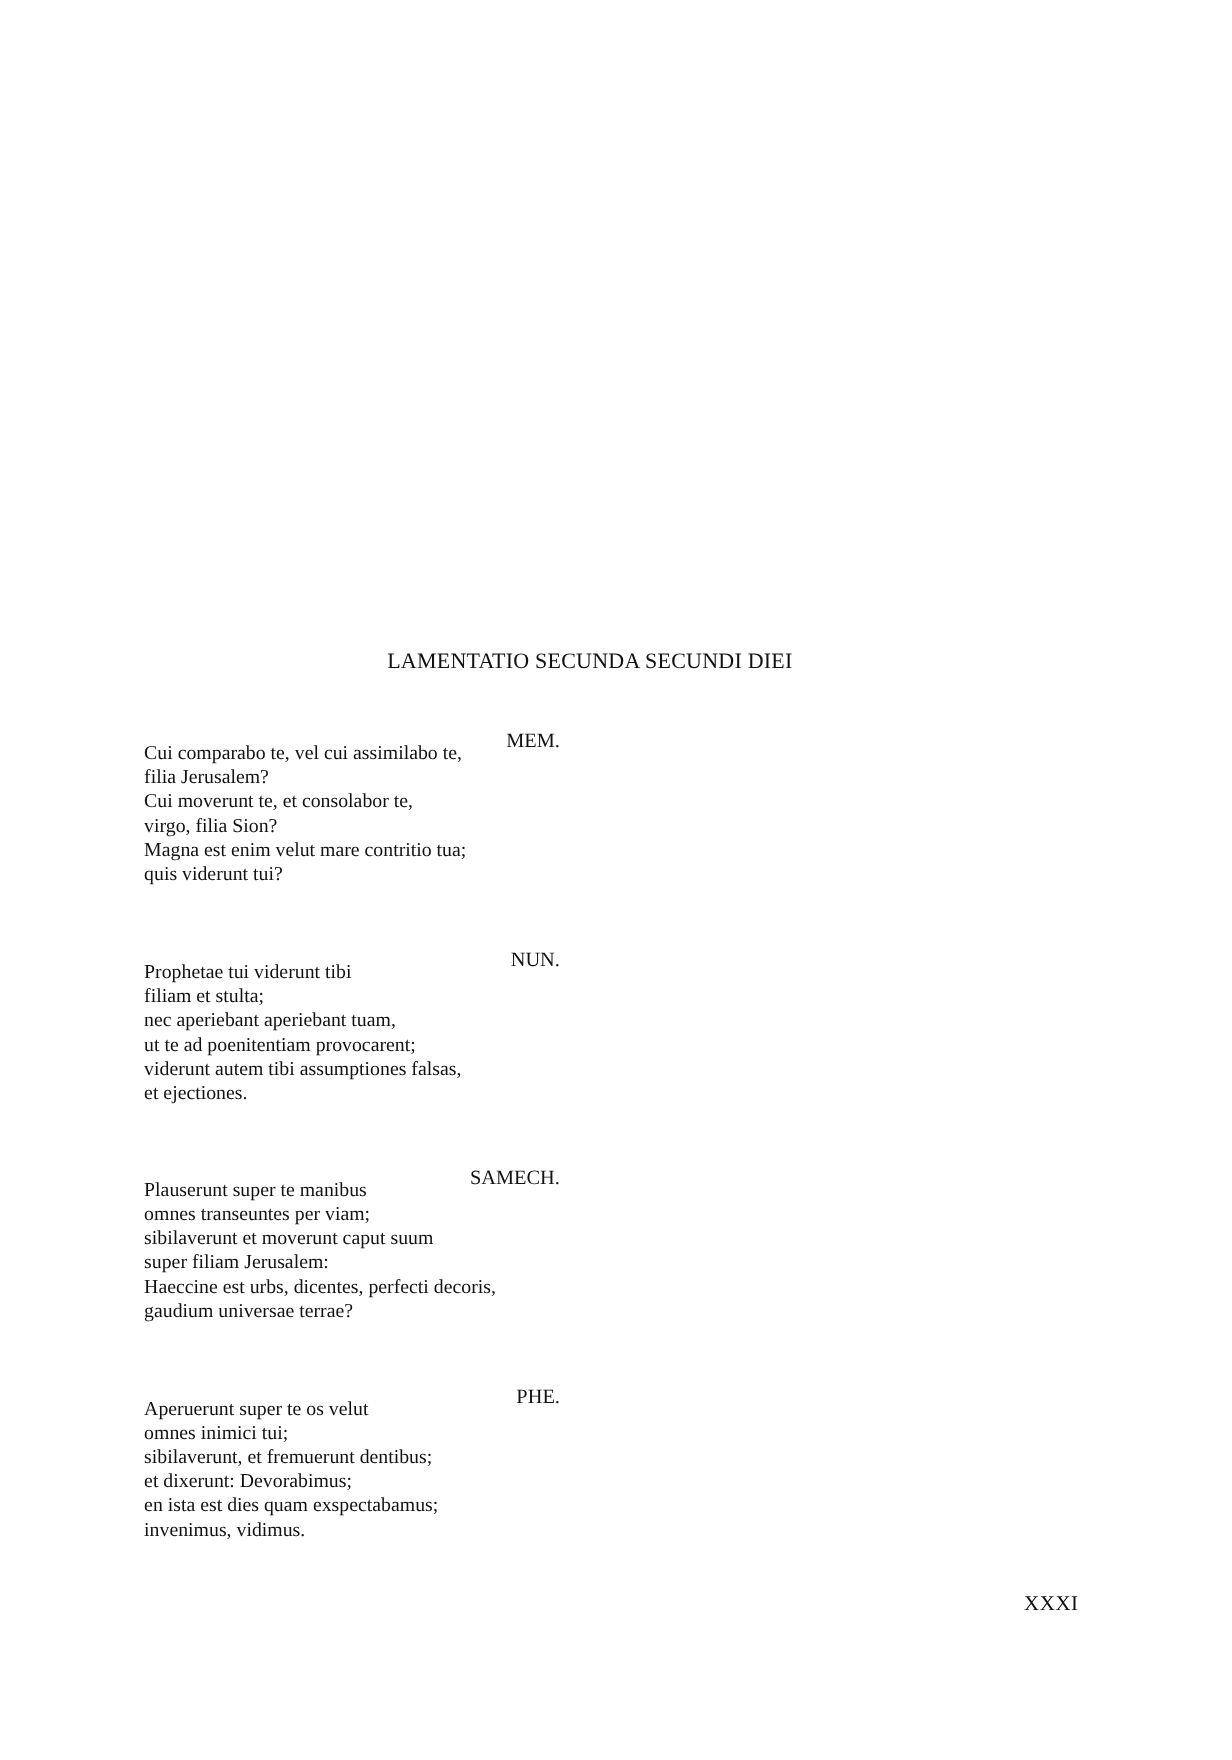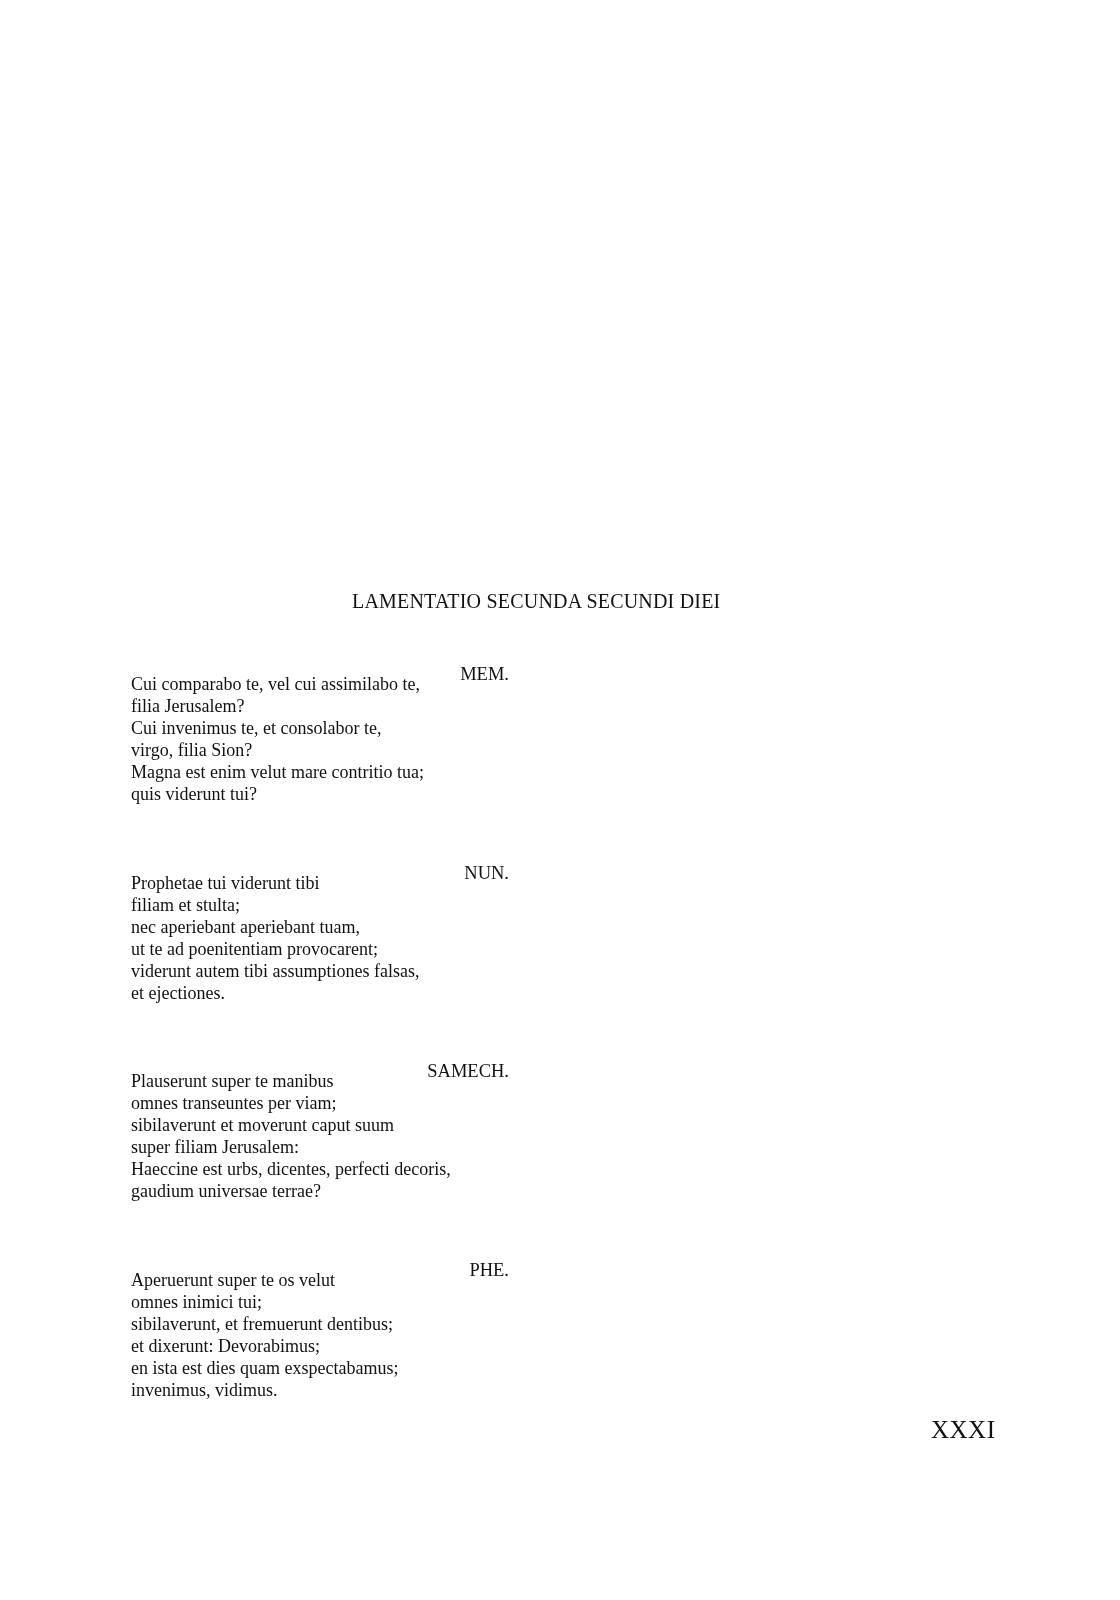--- a/index.html
+++ b/index.html
@@ -48,36 +48,36 @@
       padding: 0;
       list-style: none;
     }
     .stanza-lines li {
       white-space: nowrap;
       height: 22px;
     }
     .page-number {
       position: absolute;
       left: 931px;
-      top: 1416px;
-      font-size: 25px;
+      top: 1448px;
+      font-size: 19px;
       letter-spacing: 0.5px;
     }
   </style>
 </head>
 <body>
 
 <div class="title">LAMENTATIO SECUNDA SECUNDI DIEI</div>
 
 <div class="stanza" style="top:639px;">
   <div class="stanza-heading">MEM.</div>
   <ul class="stanza-lines">
     <li>Cui comparabo te, vel cui assimilabo te,</li>
     <li>filia Jerusalem?</li>
-    <li>Cui invenimus te, et consolabor te,</li>
+    <li>Cui moverunt te, et consolabor te,</li>
     <li>virgo, filia Sion?</li>
     <li>Magna est enim velut mare contritio tua;</li>
     <li>quis viderunt tui?</li>
   </ul>
 </div>
 
 <div class="stanza" style="top:838px;">
   <div class="stanza-heading">NUN.</div>
   <ul class="stanza-lines">
     <li>Prophetae tui viderunt tibi</li>

